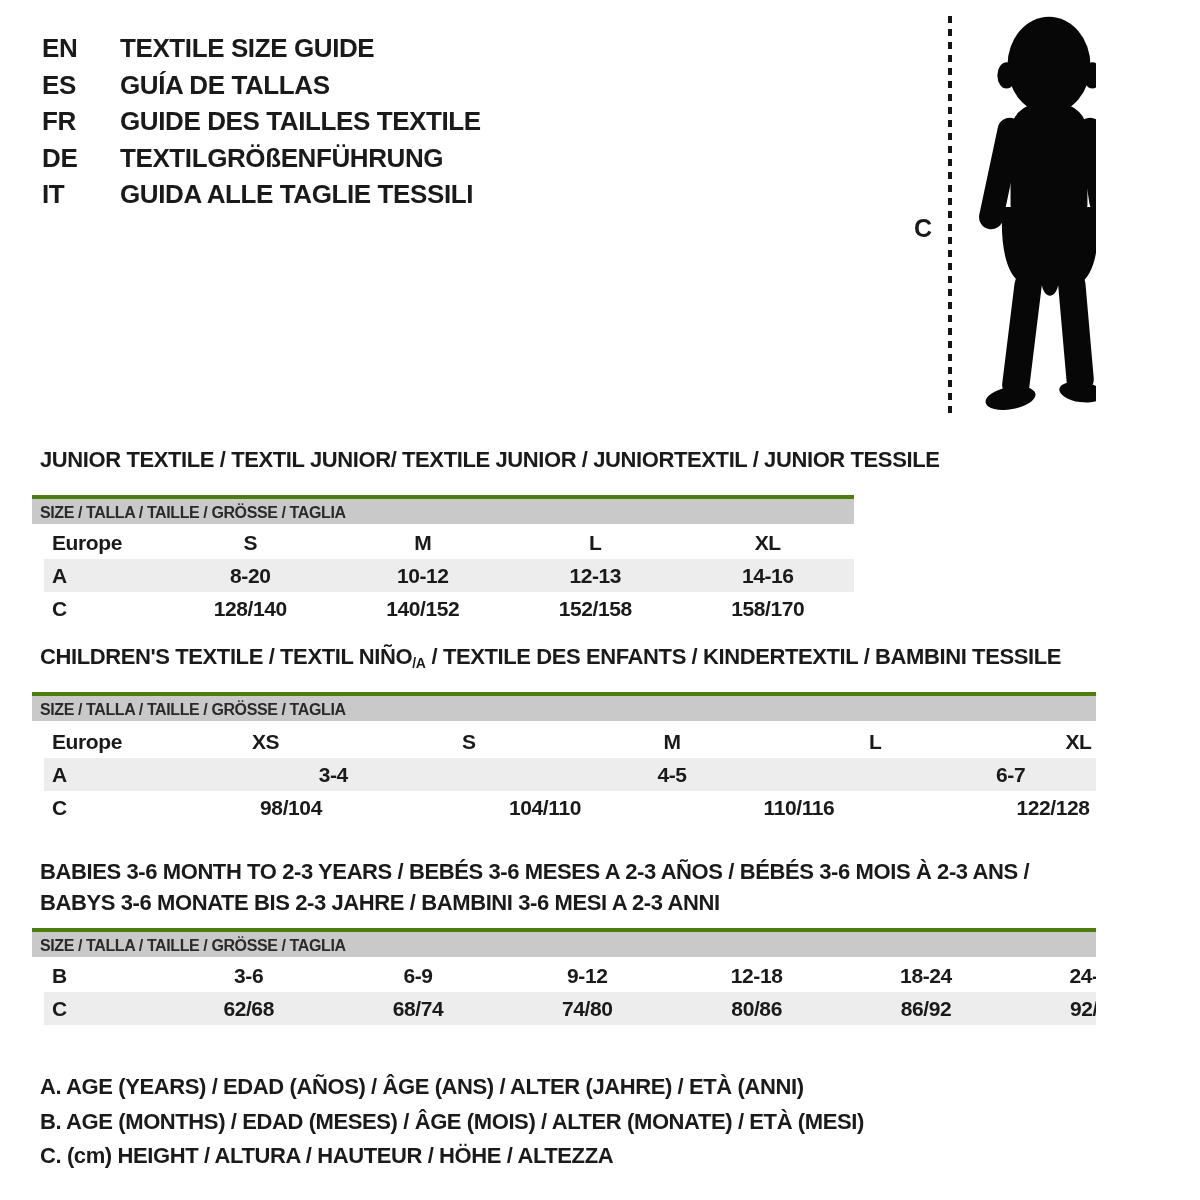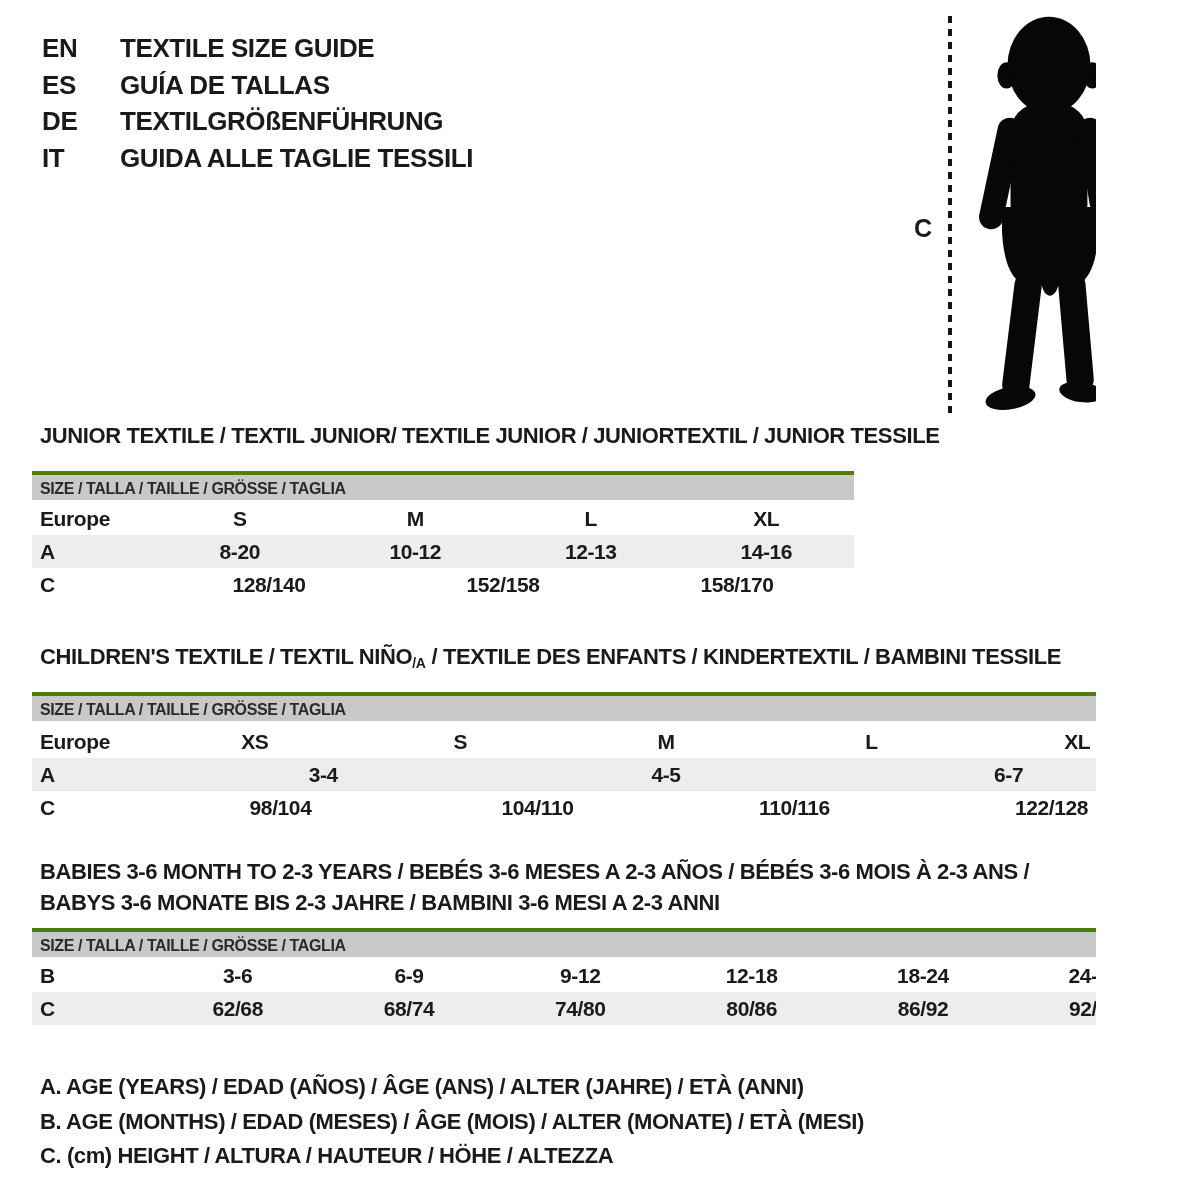--- a/index.html
+++ b/index.html
@@ -28,26 +28,26 @@
 
   
   .section { position:absolute; left:32px; }
   .sec-heading { font-size:22px; line-height:24px; padding-left:8px; white-space:nowrap; }
   .sub-a { font-size:14px; position:relative; top:4px; letter-spacing:-0.2px; }
   .size-bar {
     background:#c9c9c9; border-top:4px solid #4d7c0f;
     height:29px; line-height:27px; font-size:16px; padding-left:8px;
     color:#2a2a2a;
   }
-  .trow { display:flex; height:33px; line-height:33px; font-size:21px; }
+  .trow { display:flex; height:33px; line-height:33px; font-size:21px;margin-left:12px; }
   .trow.stripe { background:#ededed; }
   .tlabel { width:120px; padding-left:8px; }
   .tcell { flex:1; text-align:center; }
 
-  .sec-junior   { top:424px; width:822px; }
+  .sec-junior   { top:448px; width:822px; }
   .sec-junior   .size-bar { margin-top:23px; }
   .sec-junior   .table { margin-top:2px; }
 
   .sec-children { top:645px; width:1148px; }
   .sec-children .size-bar { margin-top:21px; }
   .sec-children .table { margin-top:4px; }
 
   .sec-babies   { top:856px; width:1148px; }
   .sec-babies   .sec-heading { line-height:31px; }
   .sec-babies   .size-bar { margin-top:10px; }
@@ -63,20 +63,24 @@
 <div class="page">
 
   <div class="lang-block">
     <div class="lang-row">
       <span class="lang-code">EN</span>
       <span class="lang-title">TEXTILE SIZE GUIDE</span>
     </div>
     <div class="lang-row">
       <span class="lang-code">ES</span>
       <span class="lang-title">GUÍA DE TALLAS</span>
+    </div>
+    <div class="lang-row">
+      <span class="lang-code">FR</span>
+      <span class="lang-title">GUIDE DES TAILLES TEXTILE</span>
     </div>
     <div class="lang-row">
       <span class="lang-code">DE</span>
       <span class="lang-title">TEXTILGRÖßENFÜHRUNG</span>
     </div>
     <div class="lang-row">
       <span class="lang-code">IT</span>
       <span class="lang-title">GUIDA ALLE TAGLIE TESSILI</span>
     </div>
   </div>
@@ -115,20 +119,21 @@
       <div class="trow stripe">
         <div class="tlabel">A</div>
         <div class="tcell">8-20</div>
         <div class="tcell">10-12</div>
         <div class="tcell">12-13</div>
         <div class="tcell">14-16</div>
       </div>
       <div class="trow">
         <div class="tlabel">C</div>
         <div class="tcell">128/140</div>
+        <div class="tcell">140/152</div>
         <div class="tcell">152/158</div>
         <div class="tcell">158/170</div>
       </div>
     </div>
   </div>
 
   <div class="section sec-children">
     <div class="sec-heading"><span>CHILDREN'S TEXTILE / TEXTIL NIÑO</span><span class="sub-a">/A</span><span> / TEXTILE DES ENFANTS / KINDERTEXTIL / BAMBINI TESSILE</span></div>
     <div class="size-bar">SIZE / TALLA / TAILLE / GRÖSSE / TAGLIA</div>
     <div class="table">

